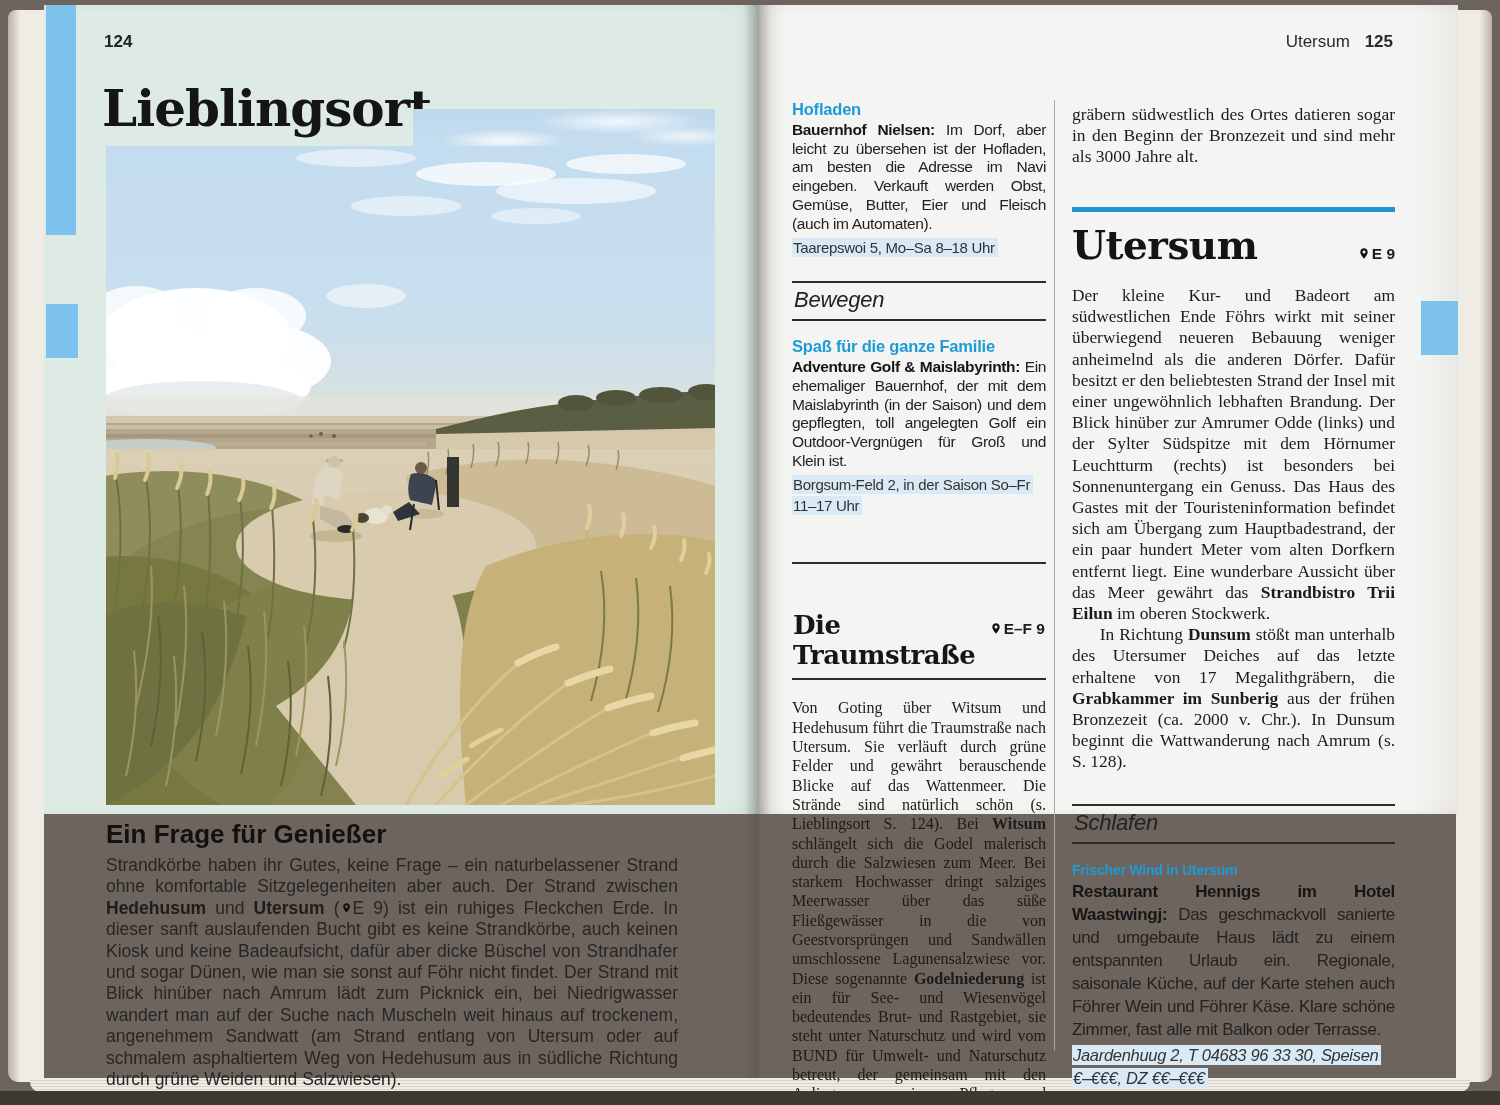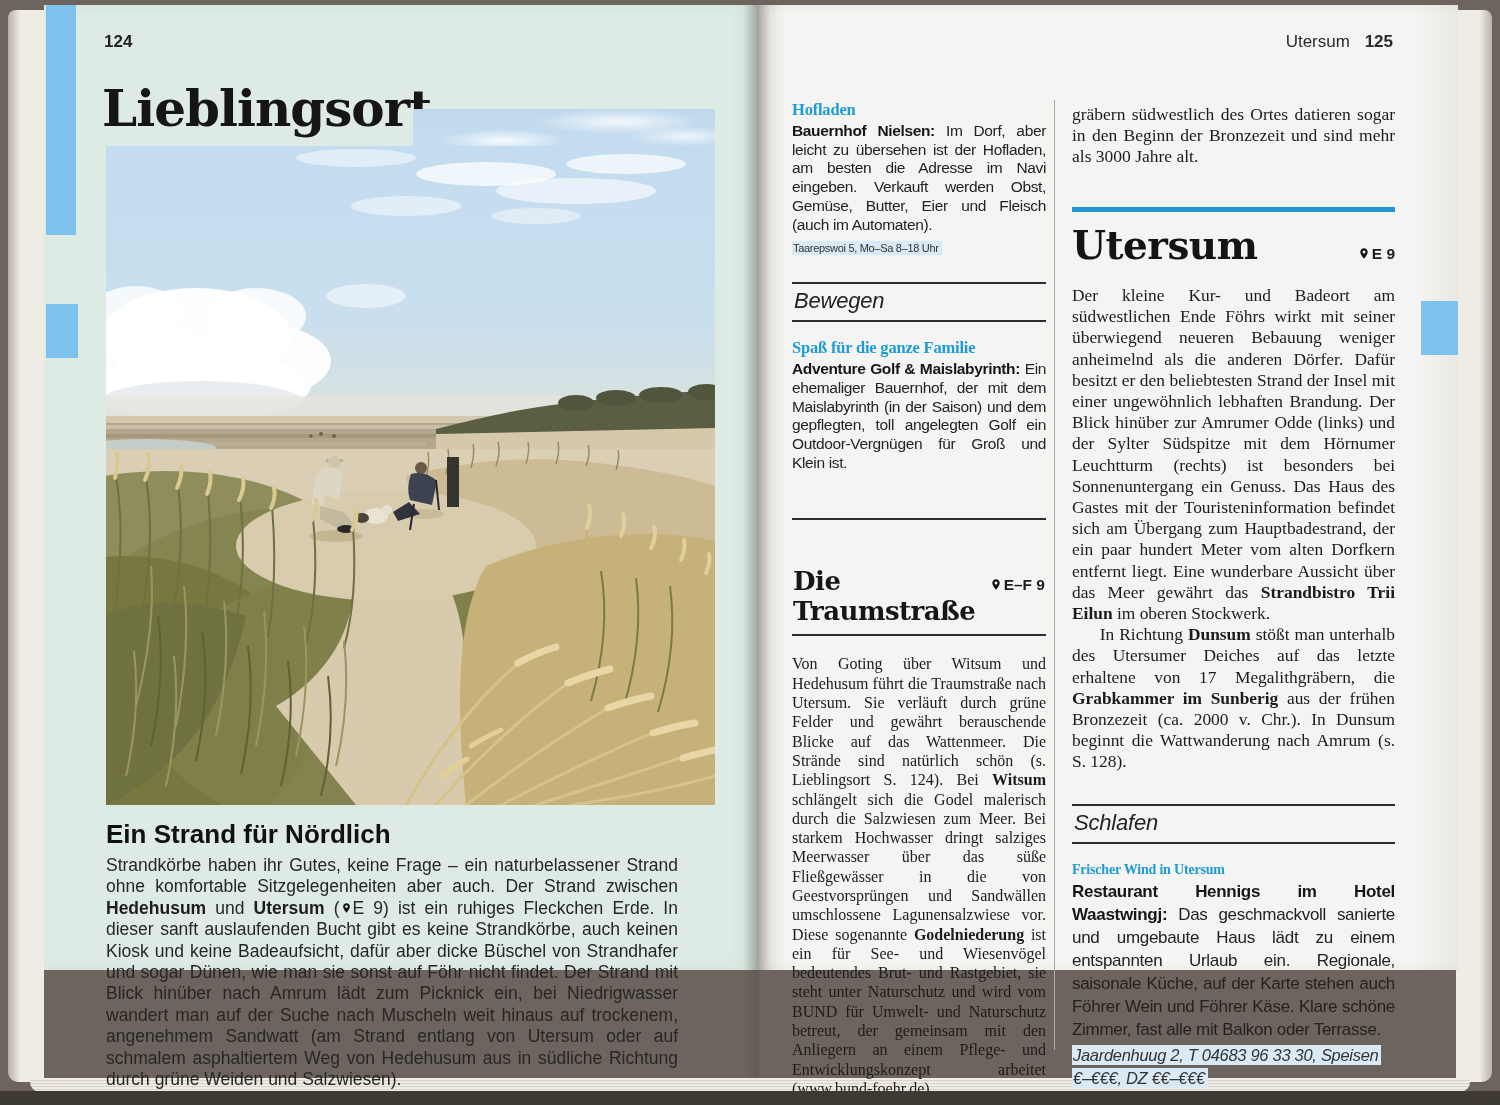--- a/index.html
+++ b/index.html
@@ -11,21 +11,21 @@
   .edge{position:absolute;background:#efece5;}
   .edge-left{left:8px;top:10px;width:36px;height:1072px;border-radius:8px 0 0 10px;
     background:linear-gradient(90deg,#b9b2a7,#efece5 35%),
     repeating-linear-gradient(90deg,rgba(120,110,95,.18) 0 1px,rgba(0,0,0,0) 1px 5px);}
   .edge-right{left:1456px;top:10px;width:36px;height:1072px;border-radius:0 8px 10px 0;
     background:linear-gradient(270deg,#b9b2a7,#efece5 35%),
     repeating-linear-gradient(90deg,rgba(120,110,95,.18) 0 1px,rgba(0,0,0,0) 1px 5px);}
   .edge-bottom{left:30px;top:1078px;width:1440px;height:14px;border-radius:0 0 10px 10px;
     background:repeating-linear-gradient(180deg,#efece5 0 2px,#d9d2c6 2px 3px);}
 
-  .page{position:absolute;top:5px;height:965px;}
+  .page{position:absolute;top:5px;height:809px;}
   .page-left{left:44px;width:714px;background:#deebe5;
     box-shadow:inset -18px 0 22px -14px rgba(60,70,60,.25);}
   .page-right{left:758px;width:700px;background:linear-gradient(90deg,#e4e4e1,#f4f4f2 4%,#f4f4f2 94%,#e9e8e4);
     box-shadow:inset 14px 0 18px -10px rgba(80,75,65,.35);}
   .fold{position:absolute;left:744px;top:5px;width:26px;height:1073px;pointer-events:none;
     background:linear-gradient(90deg,rgba(0,0,0,0),rgba(70,70,60,.28) 52%,rgba(110,100,85,.18) 62%,rgba(0,0,0,0));}
 
   
   .tab{position:absolute;background:#7cc2ec;}
   .tab-l1{left:2px;top:0;width:30px;height:230px;}
@@ -50,24 +50,24 @@
   .lp-body b{font-weight:bold;color:#1d1d1d;}
 
   
   .rp-header{position:absolute;top:27px;right:65px;font-size:17px;color:#2a2a2a;text-align:right;}
   .rp-header .num{font-weight:bold;margin-left:10px;}
   .col{position:absolute;top:95px;}
   .col1{left:34px;width:254px;}
   .col2{left:314px;width:323px;}
   .col-divider{position:absolute;left:296px;top:95px;width:1px;height:950px;background:#ababa6;}
 
-  .blue-label{font-size:16.5px;font-weight:bold;color:#1d9bd7;letter-spacing:-.2px;margin:0 0 2px 0;font-family:Liberation Serif, serif;}
+  .blue-label{font-size:16.5px;font-weight:bold;color:#1d9bd7;letter-spacing:-.2px;margin:0 0 2px 0;}
   .sans-entry{margin:0;font-size:15.5px;line-height:18.7px;letter-spacing:-.35px;color:#222;text-align:justify;}
   .sans-entry b{color:#161616;}
-  .address{margin:4px 0 0 0;font-size:11px;line-height:21px;letter-spacing:-.3px;color:#333;}
+  .address{margin:4px 0 0 0;font-size:15px;line-height:21px;letter-spacing:-.3px;color:#333;}
   .hl{background:#d9eaf6;padding:1px 3px 1px 1px;-webkit-box-decoration-break:clone;box-decoration-break:clone;}
 
   .sec-head{border-top:2px solid #2c2c2c;border-bottom:2px solid #2c2c2c;padding:4px 2px 6px 2px;
     font-size:22px;font-weight:400;color:#222;letter-spacing:-.2px;font-style:italic;}
   .col1 .sec-head{margin-top:23px;margin-bottom:16px;}
   .serif-sec{margin-top:46px;border-top:2px solid #2c2c2c;border-bottom:2px solid #2c2c2c;
     padding:6px 1px 8px 1px;display:flex;align-items:baseline;justify-content:space-between;}
   .serif-sec .t{font-family:"DejaVu Serif","Liberation Serif",serif;font-weight:700;font-size:26px;
     letter-spacing:-.5px;color:#161616;margin-top:40px;}
   .map-ref{font-size:15.5px;font-weight:bold;color:#1c1c1c;white-space:nowrap;}
@@ -268,40 +268,41 @@
           <path d="M547,587 q22,-7 42,-10"></path>
             <path d="M577,612 q18,-5 32,-8"></path>
         </g>
         <g stroke="#e3d098" stroke-width="5" stroke-linecap="round" fill="none">
           <path d="M365,600 q16,-10 30,-16"></path>
             <path d="M335,630 q14,-10 26,-17"></path>
         </g>
       </svg>
     </div>
 
-    <h2 class="lp-heading">Ein Strand für Nördlich</h2>
+    <h2 class="lp-heading">Ein Frage für Genießer</h2>
     <p class="lp-body"><span>Strandkörbe haben ihr Gutes, keine Frage – ein naturbelassener Strand ohne komfortable Sitzgelegenheiten aber auch. Der Strand zwischen </span><b>Hedehusum</b><span> und </span><b>Utersum</b><span> (</span><svg class="pin pin-inline" viewBox="0 0 24 24">
           <path d="M12 1.5c-4.1 0-7.4 3.3-7.4 7.4 0 5.5 7.4 13.6 7.4 13.6s7.4-8.1 7.4-13.6c0-4.1-3.3-7.4-7.4-7.4zm0 10.4c-1.7 0-3-1.4-3-3s1.3-3 3-3 3 1.4 3 3-1.3 3-3 3z"></path>
         </svg><span>E 9</span><span>) ist ein ruhiges Fleckchen Erde. In dieser sanft auslaufenden Bucht gibt es keine Strandkörbe, auch keinen Kiosk und keine Badeaufsicht, dafür aber dicke Büschel von Strandhafer und sogar Dünen, wie man sie sonst auf Föhr nicht findet. Der Strand mit Blick hinüber nach Amrum lädt zum Picknick ein, bei Niedrigwasser wandert man auf der Suche nach Muscheln weit hinaus auf trockenem, angenehmem Sandwatt (am Strand entlang von Utersum oder auf schmalem asphaltiertem Weg von Hedehusum aus in südliche Richtung durch grüne Weiden und Salzwiesen).</span></p>
   </div>
 
   <div class="page page-right">
     <div class="rp-header">
       <span>Utersum</span>
       <span class="num">125</span>
     </div>
 
     <div class="col col1">
       <div class="blue-label">Hofladen</div>
       <p class="sans-entry"><b>Bauernhof Nielsen:</b><span> Im Dorf, aber leicht zu übersehen ist der Hofladen, am besten die Adresse im Navi eingeben. Verkauft werden Obst, Gemüse, Butter, Eier und Fleisch (auch im Automaten).</span></p>
       <p class="address"><span class="hl">Taarepswoi 5, Mo–Sa 8–18 Uhr</span></p>
 
       <div class="sec-head">Bewegen</div>
       <div class="blue-label">Spaß für die ganze Familie</div>
       <p class="sans-entry"><b>Adventure Golf &amp; Maislabyrinth:</b><span> Ein ehemaliger Bauernhof, der mit dem Maislabyrinth (in der Saison) und dem gepflegten, toll angelegten Golf ein Outdoor-Vergnügen für Groß und Klein ist.</span></p>
+      <p class="address"><span class="hl">Borgsum-Feld 2, in der Saison So–Fr 11–17 Uhr</span></p>
 
       <div class="serif-sec">
         <span class="t">Die Traumstraße</span>
         <span class="map-ref"><svg class="pin" viewBox="0 0 24 24">
               <path d="M12 1.5c-4.1 0-7.4 3.3-7.4 7.4 0 5.5 7.4 13.6 7.4 13.6s7.4-8.1 7.4-13.6c0-4.1-3.3-7.4-7.4-7.4zm0 10.4c-1.7 0-3-1.4-3-3s1.3-3 3-3 3 1.4 3 3-1.3 3-3 3z"></path>
             </svg><span>E–F 9</span></span>
       </div>
       <p class="serif-p first"><span>Von Goting über Witsum und Hedehusum führt die Traumstraße nach Utersum. Sie verläuft durch grüne Felder und gewährt berauschende Blicke auf das Wattenmeer. Die Strände sind natürlich schön (s. Lieblingsort S. 124). Bei </span><b>Witsum</b><span> schlängelt sich die Godel malerisch durch die Salzwiesen zum Meer. Bei starkem Hochwasser dringt salziges Meerwasser über das süße Fließgewässer in die von Geestvorsprüngen und Sandwällen umschlossene Lagunensalzwiese vor. Diese sogenannte </span><b>Godelniederung</b><span> ist ein für See- und Wiesenvögel bedeutendes Brut- und Rastgebiet, sie steht unter Naturschutz und wird vom BUND für Umwelt- und Naturschutz betreut, der gemeinsam mit den Anliegern an einem Pflege- und Entwicklungskonzept arbeitet (www.bund-foehr.de).</span></p>
       <p class="serif-p indent"><span>Nördlich von </span><b>Hedehusum</b><span> findet man etwa zehn kleine Grabhügel aus der Wikingerzeit vor rund 1000 Jahren. Die ältesten Bestattungen in den Hügel-</span></p>
     </div>

